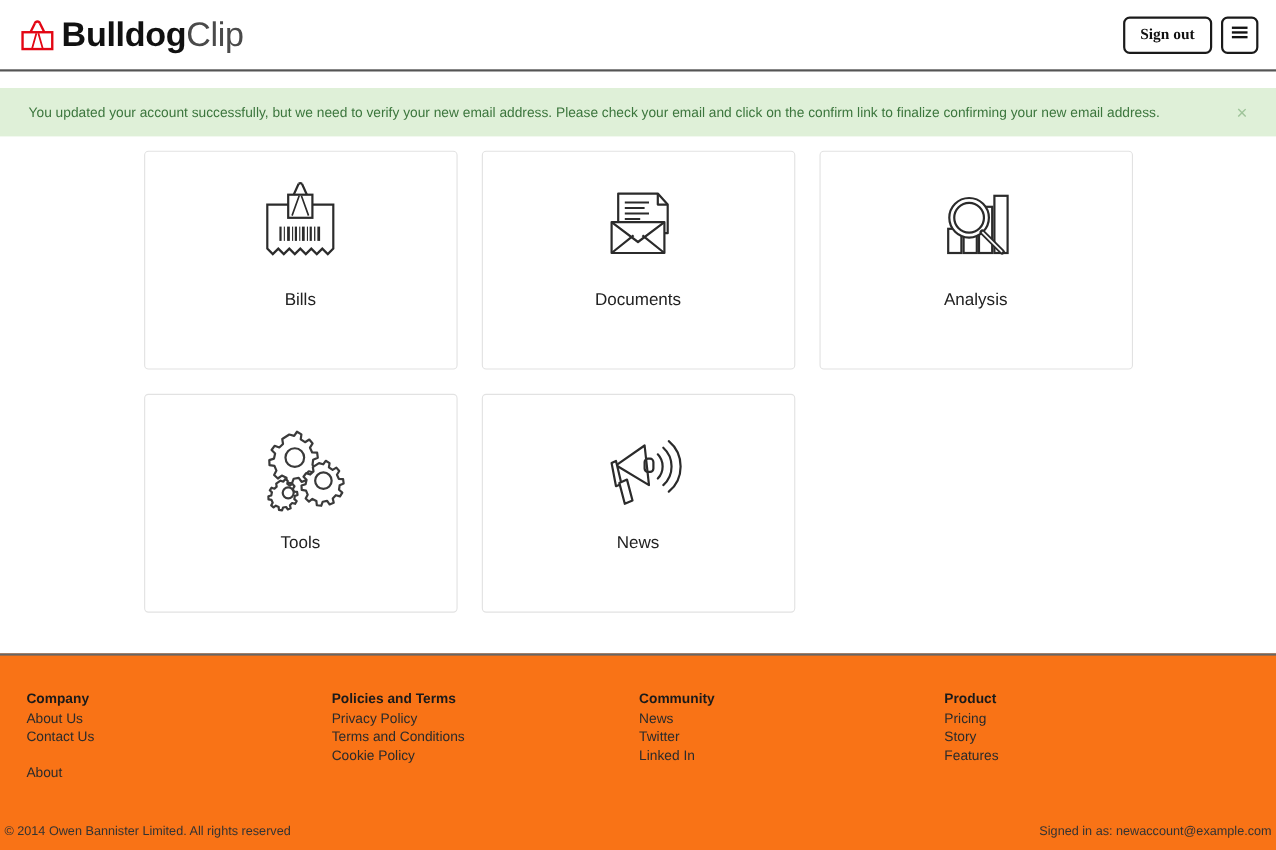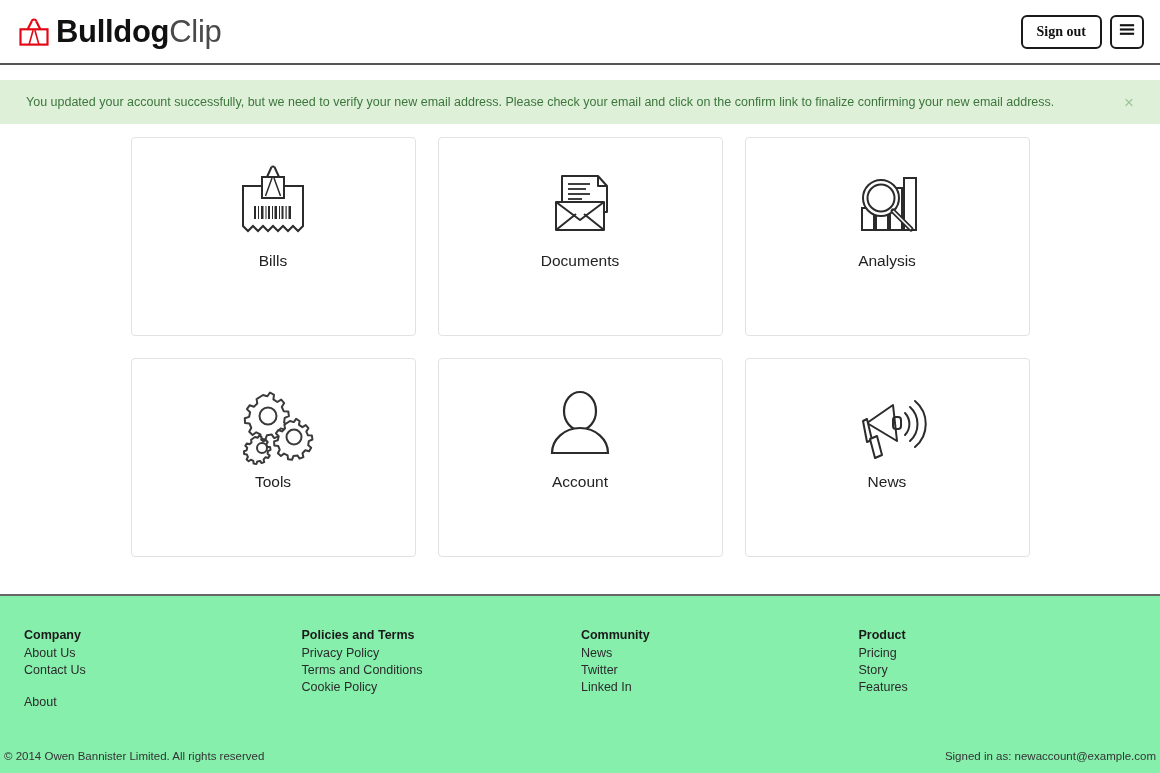--- a/index.html
+++ b/index.html
@@ -102,33 +102,33 @@
     display: flex;
     flex-direction: column;
     align-items: center;
     padding-top: 26px;
     text-decoration: none;
     color: #222222;
     cursor: pointer;
   }
   .tile-icon { width: 92px; height: 84px; display: block; }
   .tile-label {
-    margin-top: 4px;
+    margin-top: 16px;
     font-size: 15.5px;
     color: #222222;
   }
 
   
   .footer {
     position: absolute;
     left: 0;
     top: 594px;
     width: 1160px;
     height: 179px;
-    background: #86efac;
+    background: #f97316;
     border-top: 2px solid #666666;
   }
   .footer-cols {
     display: flex;
     padding: 32px 24px 0 24px;
   }
   .fcol { width: 292px; }
   .fcol:nth-child(2) { width: 294px; }
   .fcol:nth-child(3) { width: 292px; }
   .fcol-title {
@@ -274,32 +274,20 @@
           <path d="M63 36 l3.8 1.1 2.3-3.2 3.5 2.1 -0.6 3.9 3.4 2.3 3.4-2.1 2.6 3.1 -2.1 3.4 1.7 3.7 3.9 0.2 0.5 4 -3.6 1.6 -0.6 4.1 3 2.6 -2.1 3.5 -3.8-1.1 -2.8 3 0.9 3.9 -3.8 1.5 -2.2-3.2 -4 0.7 -1.4 3.7 -4-0.5 -0.4-3.9 -3.6-1.8 -3.1 2.4 -3-2.8 1.8-3.5 -1.5-3.7 -3.9-0.6 -0.2-4 3.7-1.2 0.9-4 -2.8-2.8 2.4-3.3 3.7 1.3 3-2.8 -0.6-3.9 Z"></path>
           <circle cx="67" cy="52" r="7.5"></circle>
           <path d="M28 52 l2.6 0.8 1.6-2.2 2.4 1.5 -0.4 2.7 2.3 1.6 2.4-1.5 1.8 2.2 -1.5 2.3 1.2 2.6 2.7 0.1 0.4 2.8 -2.5 1.1 -0.4 2.8 2.1 1.8 -1.5 2.4 -2.6-0.7 -2 2.1 0.6 2.7 -2.6 1 -1.5-2.2 -2.8 0.5 -0.9 2.6 -2.8-0.4 -0.3-2.7 -2.5-1.2 -2.1 1.6 -2.1-1.9 1.3-2.4 -1.1-2.6 -2.7-0.4 -0.1-2.8 2.6-0.8 0.6-2.8 -1.9-1.9 1.6-2.3 2.6 0.9 2-1.9 -0.4-2.7 Z"></path>
           <circle cx="35" cy="63" r="5"></circle>
         </g>
       </svg>
     </span>
     <span class="tile-label">Tools</span>
   </a>
 
-  <a class="tile" href="#">
-    <span class="tile-icon">
-      <svg viewBox="0 0 92 84" width="92" height="84" aria-hidden="true">
-        <g fill="none" stroke="#2b2b2b" stroke-width="2.2">
-          <ellipse cx="46" cy="26" rx="16" ry="19"></ellipse>
-          <path d="M18 68 a28 25 0 0 1 56 0 Z" fill="#ffffff"></path>
-          <path d="M18 68 H74"></path>
-        </g>
-      </svg>
-    </span>
-    <span class="tile-label">Account</span>
-  </a>
 
   <a class="tile" href="#">
     <span class="tile-icon">
       <svg viewBox="0 0 92 84" width="92" height="84" aria-hidden="true">
         <g fill="none" stroke="#2b2b2b" stroke-width="2" stroke-linejoin="round">
           <path d="M26 38 L52 20 L56 56 Z" fill="#ffffff"></path>
           <path d="M22 36 L26 34 L31 55 L26 57 Z" fill="#ffffff"></path>
           <path d="M29 54 L36 51 L41 70 L34 73 Z" fill="#ffffff"></path>
           <rect x="52" y="32" width="8" height="12" rx="3"></rect>
           <path d="M64 28 a16 16 0 0 1 0 22" stroke-linecap="round"></path>

